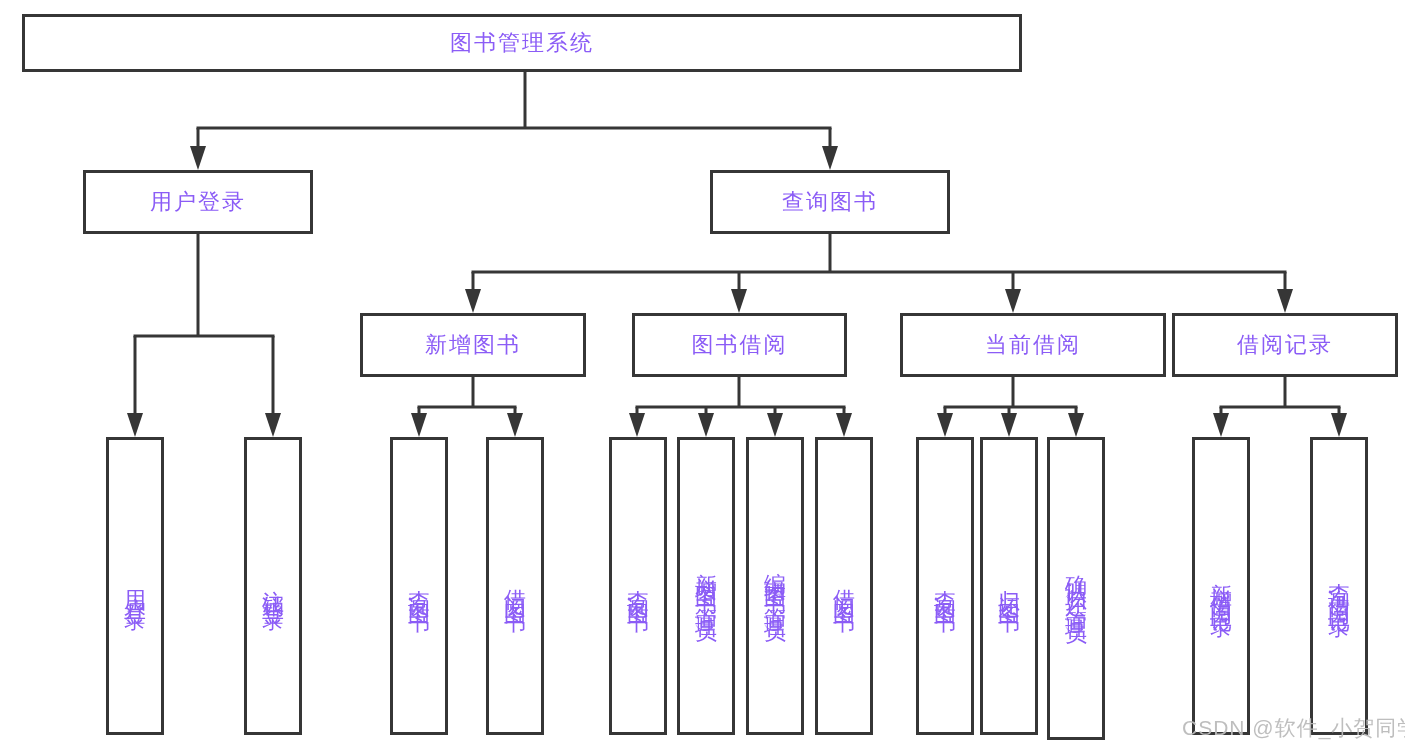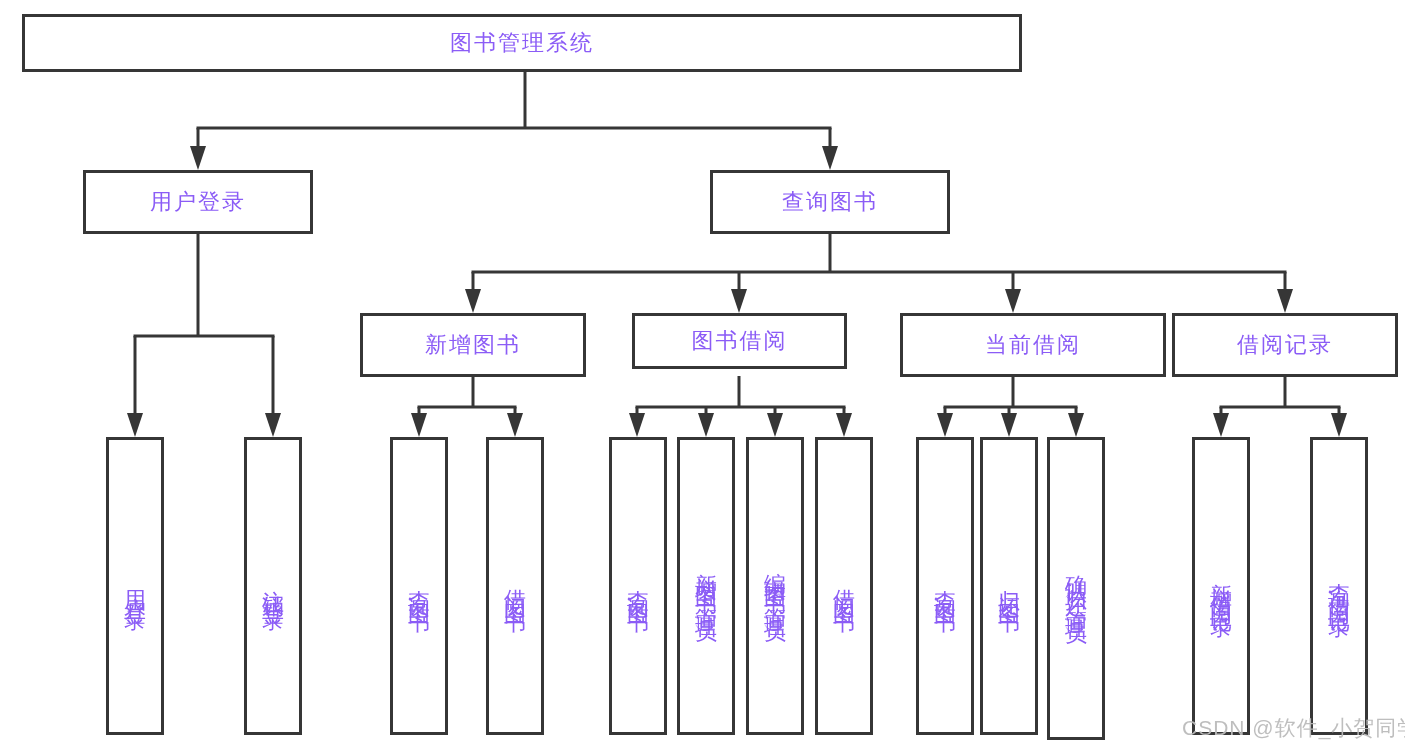--- a/index.html
+++ b/index.html
@@ -110,21 +110,21 @@
   <div class="node" style="left:83px;top:170px;width:230px;height:64px;">
     <span class="hlabel">用户登录</span>
   </div>
   <div class="node" style="left:710px;top:170px;width:240px;height:64px;">
     <span class="hlabel">查询图书</span>
   </div>
 
   <div class="node" style="left:360px;top:313px;width:226px;height:64px;">
     <span class="hlabel">新增图书</span>
   </div>
-  <div class="node" style="left:632px;top:313px;width:215px;height:56px;">
+  <div class="node" style="left:632px;top:313px;width:215px;height:64px;">
     <span class="hlabel">图书借阅</span>
   </div>
   <div class="node" style="left:900px;top:313px;width:266px;height:64px;">
     <span class="hlabel">当前借阅</span>
   </div>
   <div class="node" style="left:1172px;top:313px;width:226px;height:64px;">
     <span class="hlabel">借阅记录</span>
   </div>
 
   <div class="node vbox" style="left:106px;">

